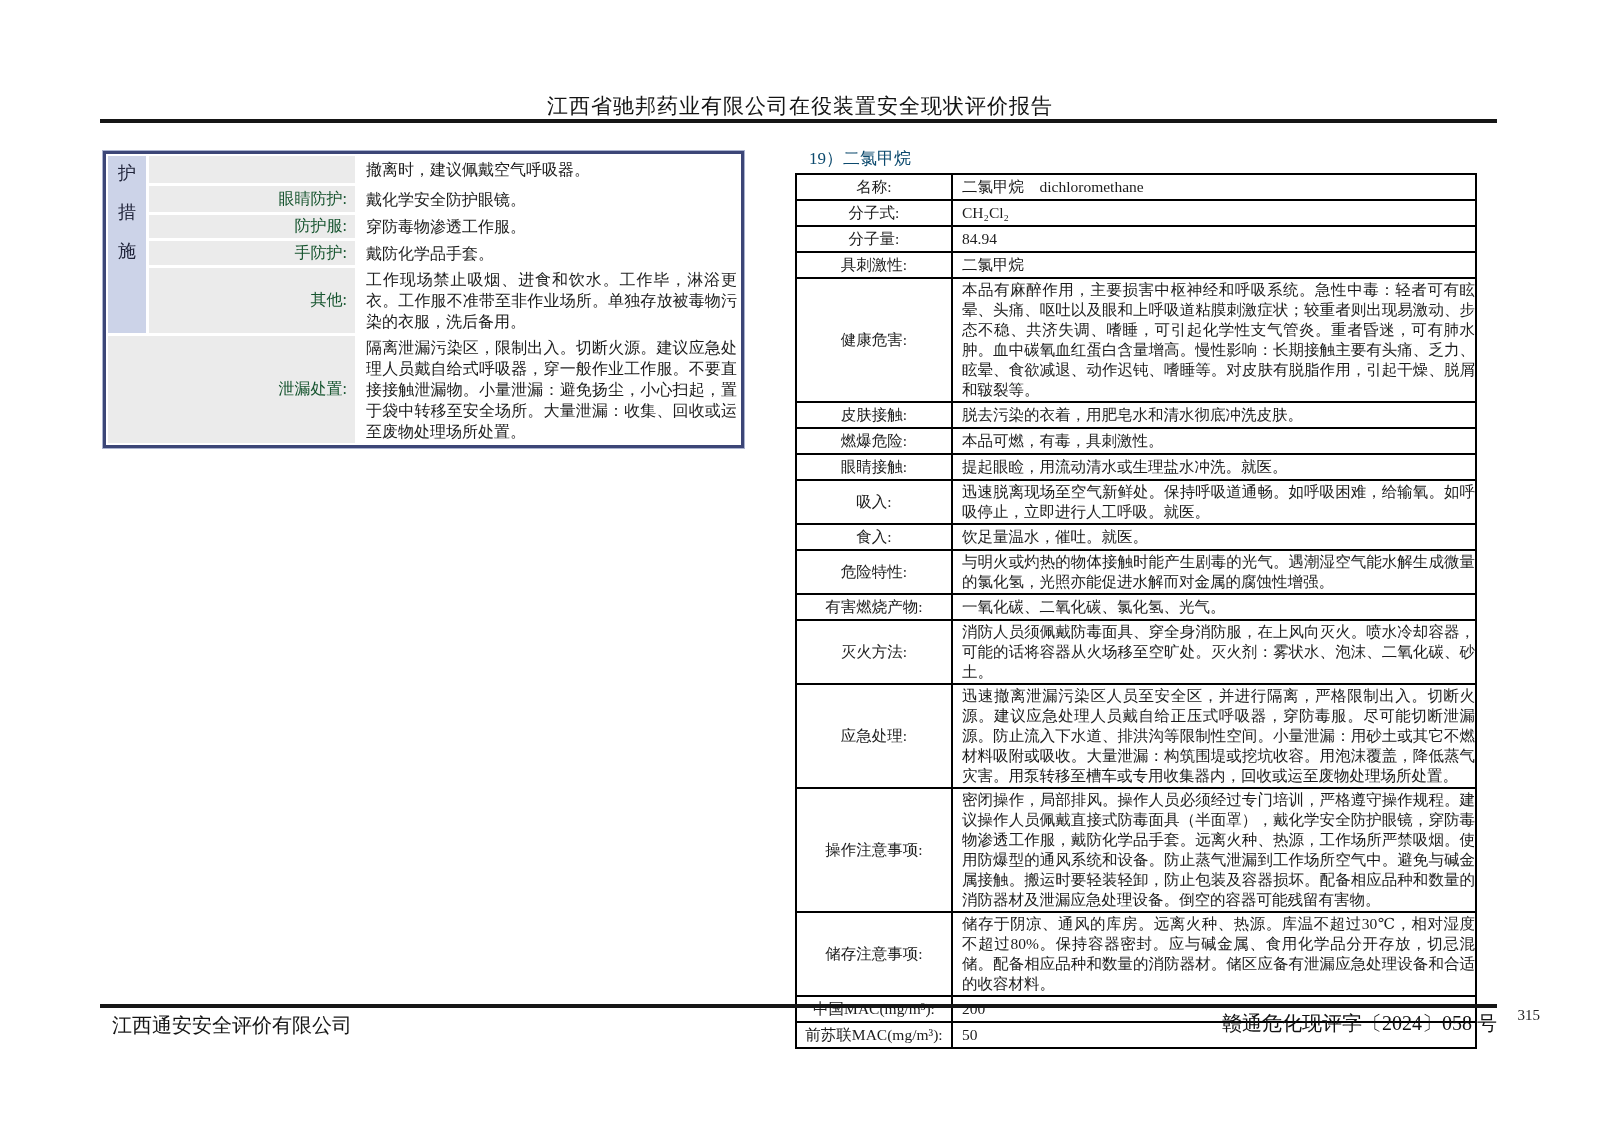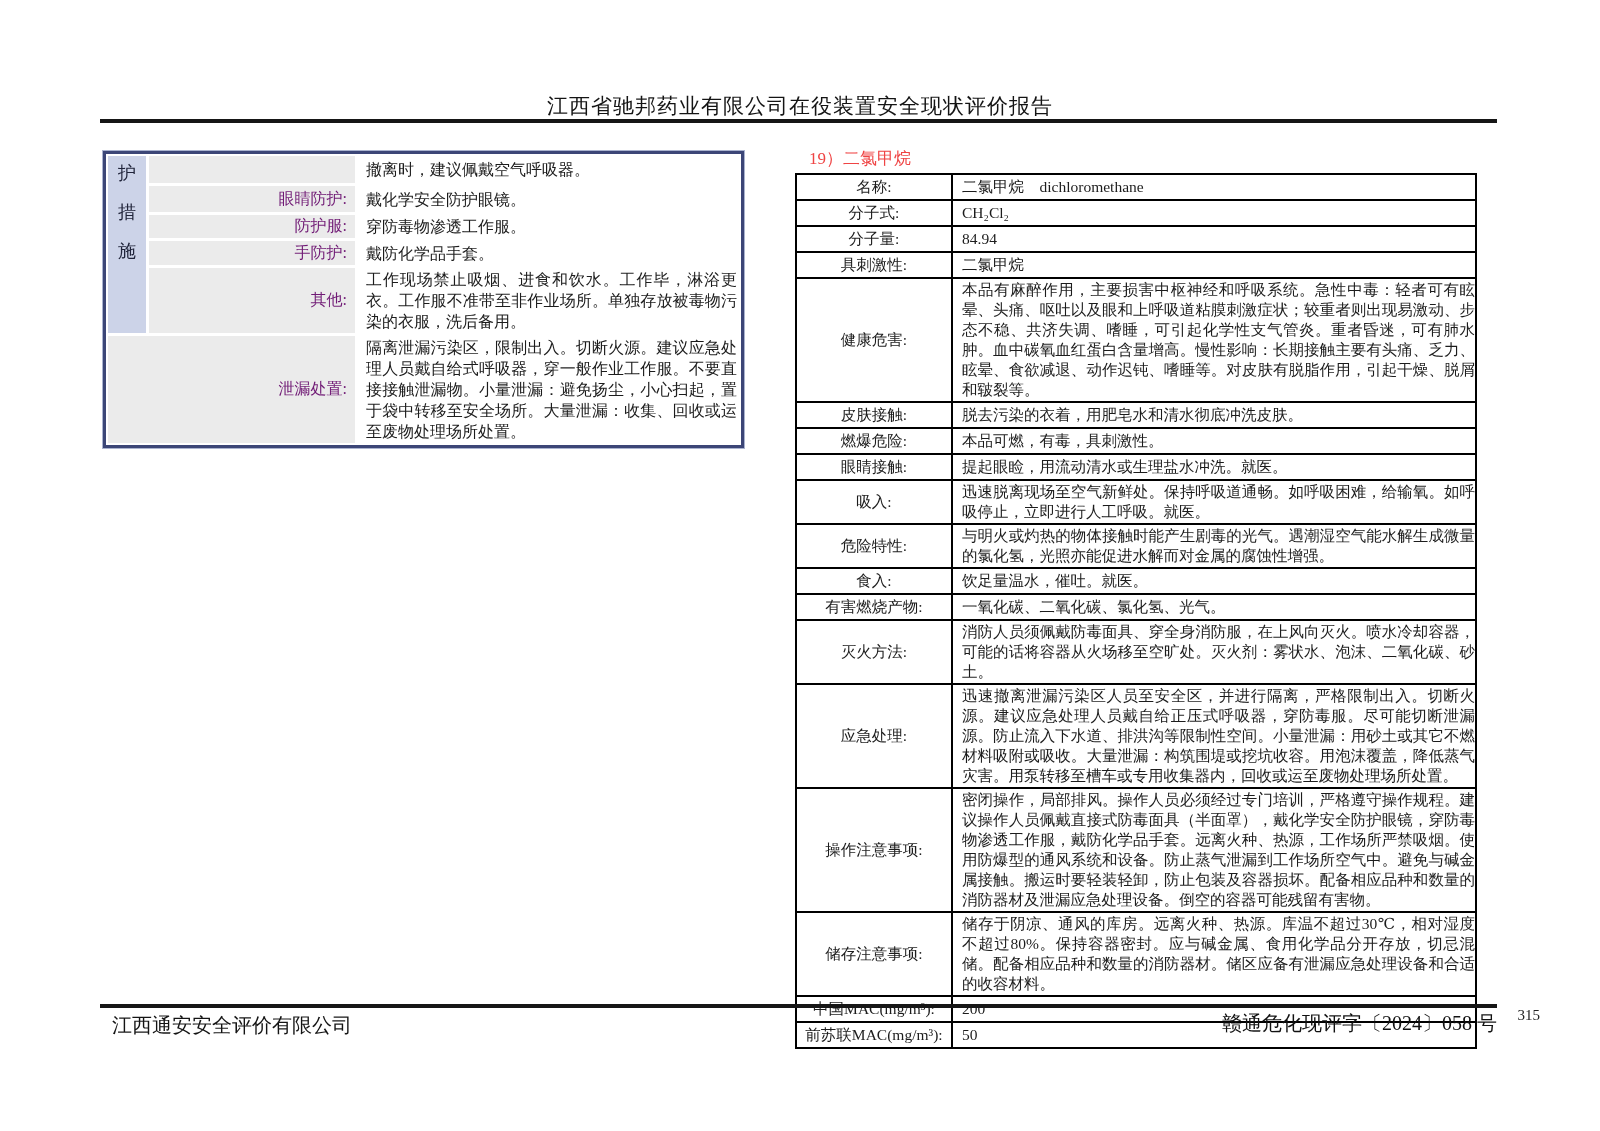--- a/index.html
+++ b/index.html
@@ -24,30 +24,30 @@
   .lt-grid{
     display:grid;grid-template-columns:38px 206px 1fr;
     grid-template-rows:27px 26px 23px 24px auto auto;gap:3px;background:#fff;
   }
   .lt-band{
     background:#ccd3e8;display:flex;flex-direction:column;align-items:center;
     padding-top:5px;gap:15px;font-size:18px;color:#20243a;
   }
   .lt-label{
     background:#ebebeb;display:flex;align-items:center;justify-content:flex-end;
-    padding-right:8px;font-size:16px;color:#701a75;
+    padding-right:8px;font-size:16px;color:#14532d;
   }
   .lt-content{
     display:flex;align-items:center;font-size:16px;line-height:21px;
     padding:1px 2px 1px 8px;text-align:justify;color:#1c1c1c;
   }
 
   
   .right-section{position:absolute;left:795px;top:147px;width:682px;}
-  .rs-title{font-size:17px;margin:0 0 3px 14px;color:#ef4444;}
+  .rs-title{font-size:17px;margin:0 0 3px 14px;color:#0c4a6e;}
   table.rt{border-collapse:collapse;width:100%;table-layout:fixed;}
   .rt td{border:2px solid #000;font-size:15.5px;line-height:20px;vertical-align:middle;color:#1c1c1c;}
   .rt td.rt-label{width:150px;text-align:center;padding:1px 2px;height:22px;}
   .rt td.rt-value{padding:1px 0 1px 9px;text-align:justify;}
 
   
   .footer-company{position:absolute;left:112px;top:1012px;font-size:20px;color:#141414;}
   .page-number{position:absolute;left:0;top:1007px;width:1540px;text-align:right;font-size:15px;color:#222;}
   .footer-doc{position:absolute;right:103px;top:1010px;font-size:20px;font-weight:normal;color:#111;}
 </style>
@@ -115,26 +115,26 @@
           </tr>
           <tr>
             <td class="rt-label">眼睛接触:</td>
             <td class="rt-value">提起眼睑，用流动清水或生理盐水冲洗。就医。</td>
           </tr>
           <tr>
             <td class="rt-label">吸入:</td>
             <td class="rt-value">迅速脱离现场至空气新鲜处。保持呼吸道通畅。如呼吸困难，给输氧。如呼吸停止，立即进行人工呼吸。就医。</td>
           </tr>
           <tr>
+            <td class="rt-label">食入:</td>
+            <td class="rt-value">饮足量温水，催吐。就医。</td>
+          </tr>
+          <tr>
             <td class="rt-label">危险特性:</td>
             <td class="rt-value">与明火或灼热的物体接触时能产生剧毒的光气。遇潮湿空气能水解生成微量的氯化氢，光照亦能促进水解而对金属的腐蚀性增强。</td>
-          </tr>
-          <tr>
-            <td class="rt-label">食入:</td>
-            <td class="rt-value">饮足量温水，催吐。就医。</td>
           </tr>
           <tr>
             <td class="rt-label">有害燃烧产物:</td>
             <td class="rt-value">一氧化碳、二氧化碳、氯化氢、光气。</td>
           </tr>
           <tr>
             <td class="rt-label">灭火方法:</td>
             <td class="rt-value">消防人员须佩戴防毒面具、穿全身消防服，在上风向灭火。喷水冷却容器，可能的话将容器从火场移至空旷处。灭火剂：雾状水、泡沫、二氧化碳、砂土。</td>
           </tr>
           <tr>

